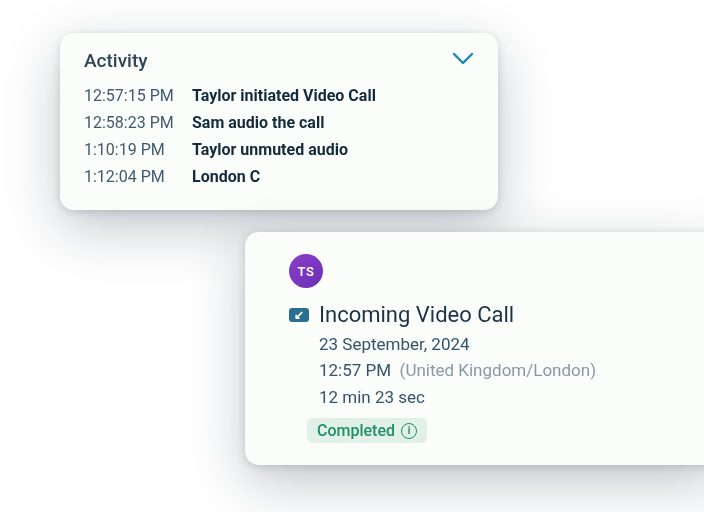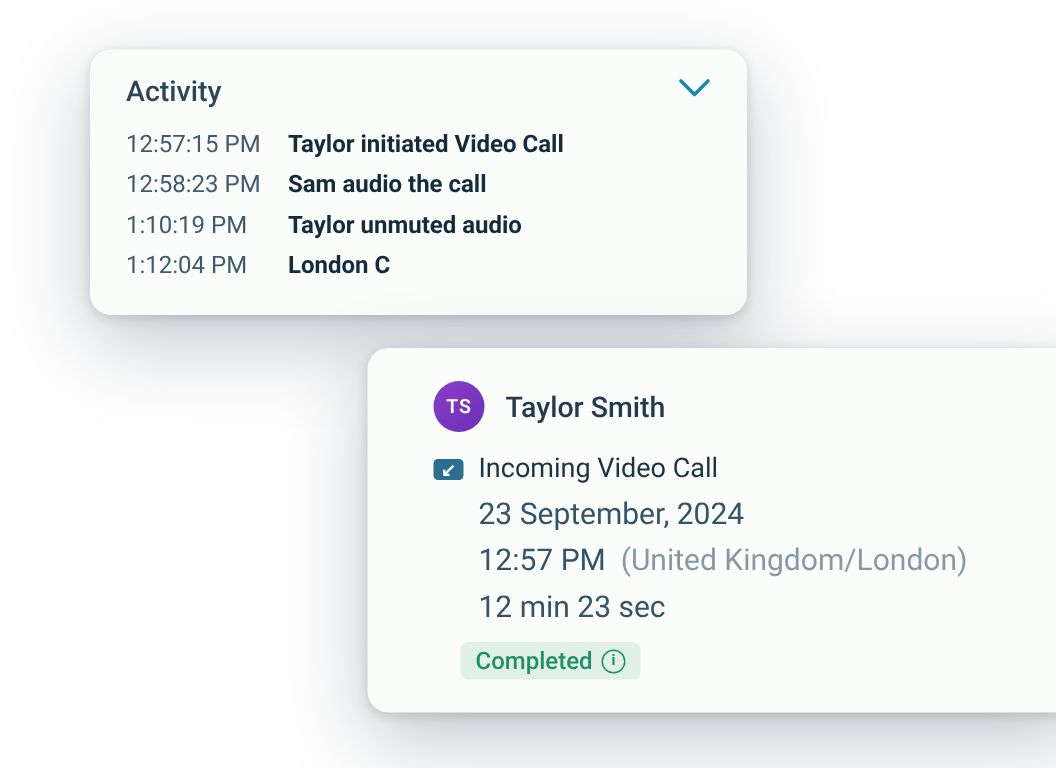--- a/index.html
+++ b/index.html
@@ -20,23 +20,23 @@
 
   
   .call{left:245px;top:232px;width:390px;padding:22px 44px 22px}
   .caller{display:flex;align-items:center;gap:14px;margin-bottom:14px}
   .avatar{width:34px;height:34px;border-radius:50%;background:linear-gradient(140deg,#8a3ec9,#6b2fb5);color:#fff;font-size:13px;font-weight:600;display:flex;align-items:center;justify-content:center;letter-spacing:.5px}
   .caller-name{font-size:19px;font-weight:500;color:#243b4f}
 
   .incoming{display:flex;align-items:center;gap:10px}
   .inc-ico{width:20px;height:14px;border-radius:3px;background:#2c6e8f;position:relative}
   .inc-ico:after{content:"↙";position:absolute;inset:0;color:#fff;font-size:12px;font-weight:700;line-height:14px;text-align:center}
-  .inc-txt{font-size:18px;font-weight:400;color:#1b3346}
+  .inc-txt{font-size:22px;font-weight:400;color:#1b3346}
 
-  .details{margin-left:30px;margin-top:4px;font-size:20px;line-height:1.55;color:#33546b;font-weight:400}
+  .details{margin-left:30px;margin-top:4px;font-size:17px;line-height:1.55;color:#33546b;font-weight:400}
   .tz{color:#8798a6}
 
   .status{display:inline-flex;align-items:center;gap:6px;margin-left:18px;margin-top:8px;background:rgba(44,158,119,.12);color:#1e8f68;border-radius:5px;padding:3px 10px;font-size:16px;font-weight:500}
   .info-ico{width:14px;height:14px;border:1.5px solid #1e8f68;border-radius:50%;display:inline-flex;align-items:center;justify-content:center;font-size:10px;font-weight:700}
 </style>
 </head>
 <body>
 
 <div class="stage">
 
@@ -65,21 +65,20 @@
       <div class="row">
         <div class="cell t-time">1:12:04 PM</div>
         <div class="cell t-ev">London C</div>
       </div>
     </div>
   </div>
 
   <div class="card call">
     <div class="caller">
       <div class="avatar">TS</div>
-      <div class="caller-name">Taylor Smith</div>
     </div>
 
     <div class="incoming">
       <span class="inc-ico"></span>
       <span class="inc-txt">Incoming Video Call</span>
     </div>
 
     <div class="details">
       <div>23 September, 2024</div>
       <div>

